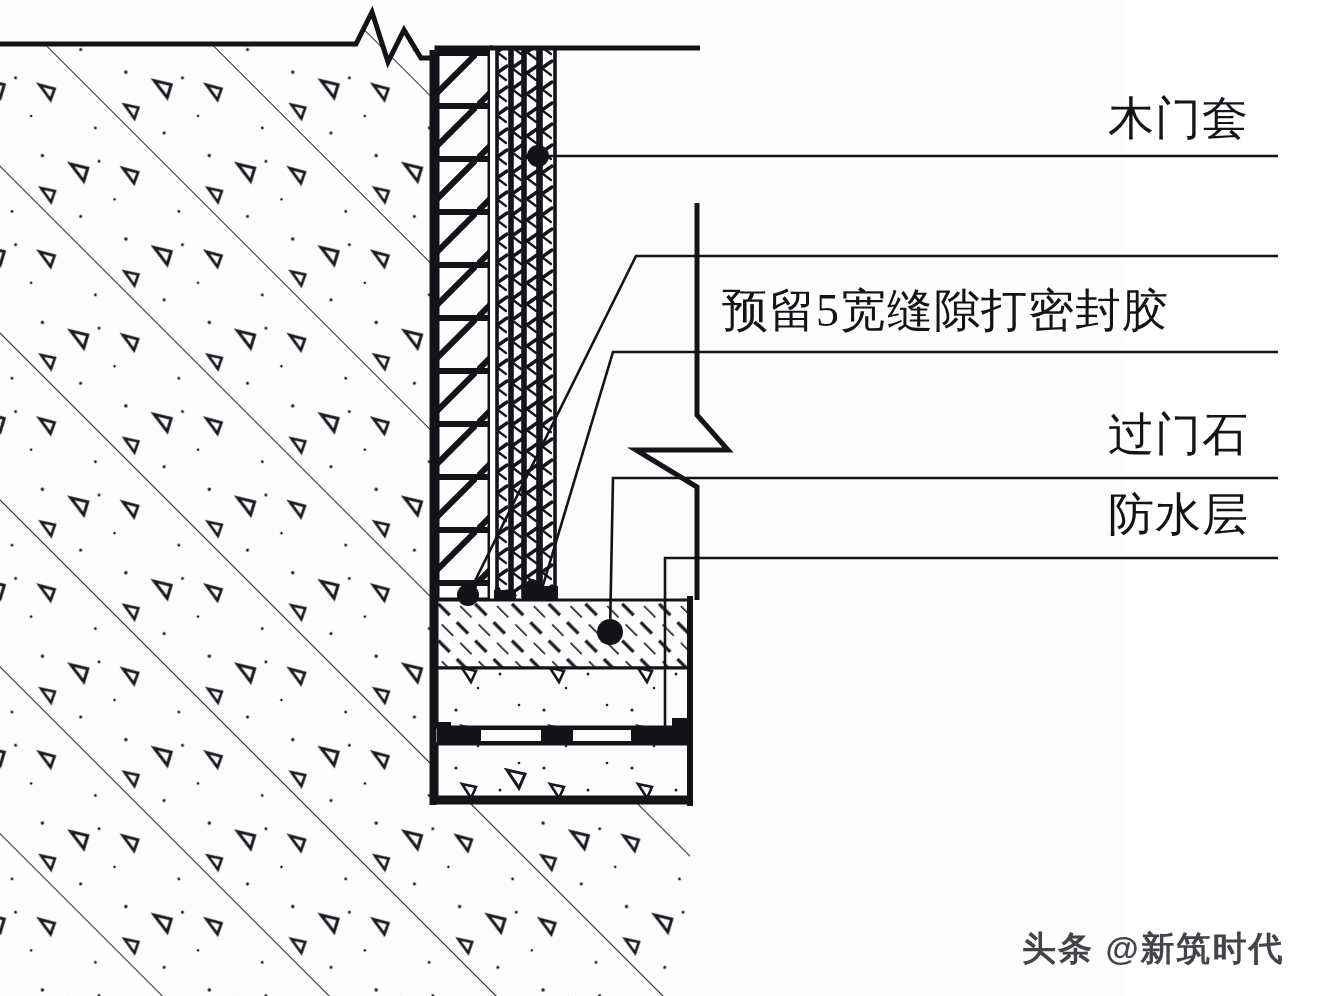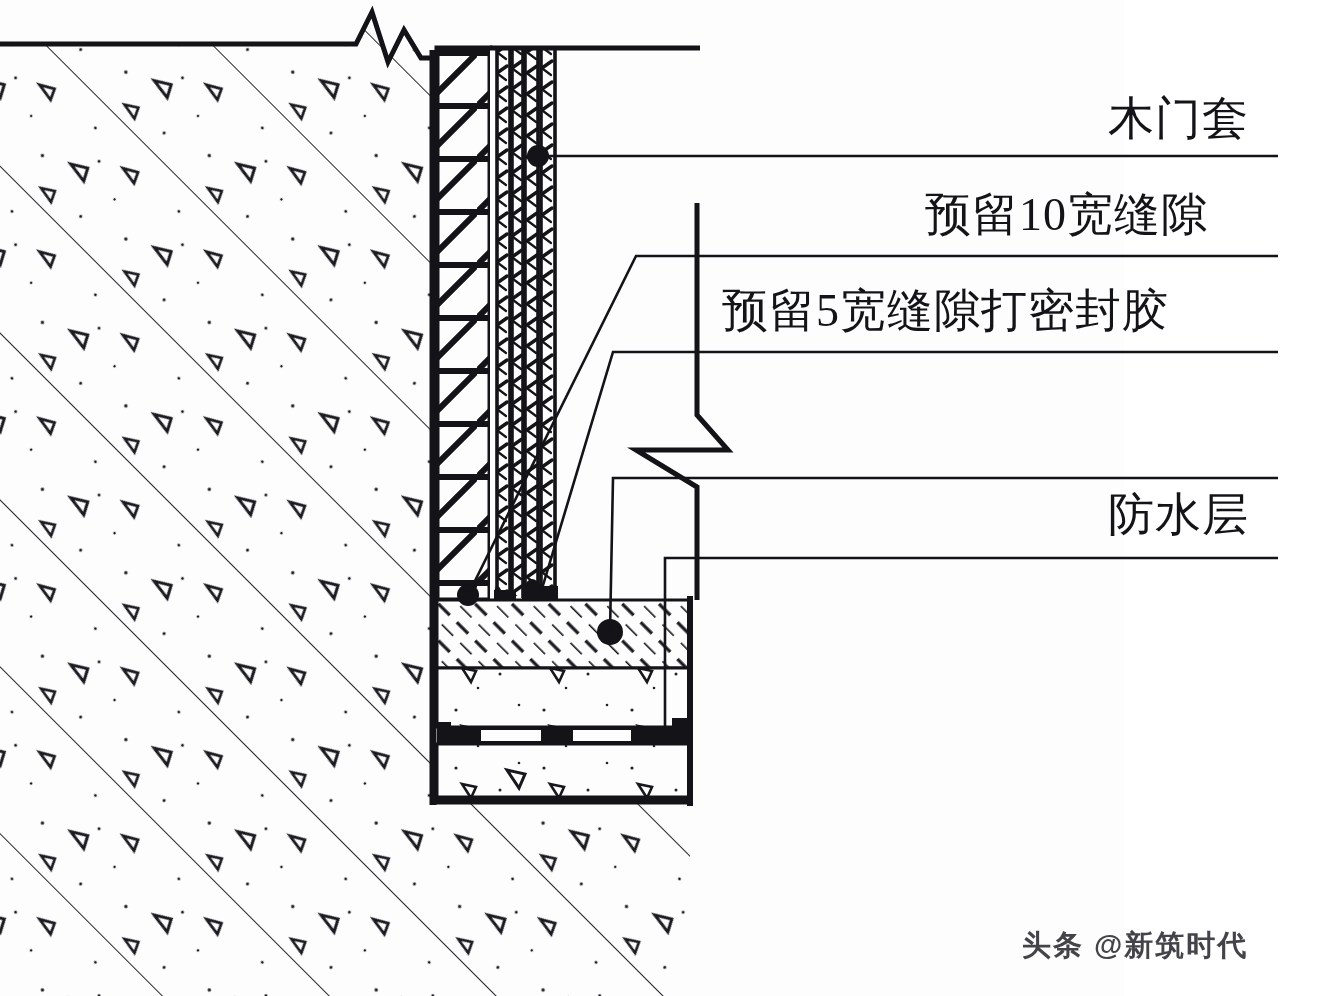--- a/index.html
+++ b/index.html
@@ -16,21 +16,21 @@
     color:#131318;
     white-space:nowrap;
     letter-spacing:1px;
     font-weight:400;
   }
   .lbl-main{font-size:46px;line-height:46px;}
   .wm{
     position:absolute;
     font-family:"Liberation Sans","DejaVu Sans",sans-serif;
     color:#2a2a30;
-    font-size:29px;
+    font-size:34px;
     letter-spacing:2px;
     opacity:.88;
     white-space:nowrap;
     font-weight:600;
   }
 </style>
 </head>
 <body>
 
 <div id="stage">
@@ -197,22 +197,22 @@
     </g>
 
     <g fill="none" stroke="#131318" stroke-width="5" stroke-linejoin="miter">
       <path d="M697,203 L697,415 L728,450 L636,450 L697,487 L697,600"></path>
     </g>
 
   </svg>
 
   <div class="lbl lbl-main" style="left:1108px;top:96px;">木门套</div>
 
-  <div class="lbl lbl-main" style="left:925px;top:192px;">预留10宽缝隙</div>
 
   <div class="lbl lbl-main" style="left:705px;top:288px;margin-left:17px;">预留5宽缝隙打密封胶</div>
 
+  <div class="lbl lbl-main" style="left:1108px;top:412px;">过门石</div>
 
   <div class="lbl lbl-main" style="left:1108px;top:492px;text-align:right;">防水层</div>
 
   <div class="wm" style="left:1022px;top:926px;">头条 @新筑时代</div>
 
 </div>
 
 </body></html>

